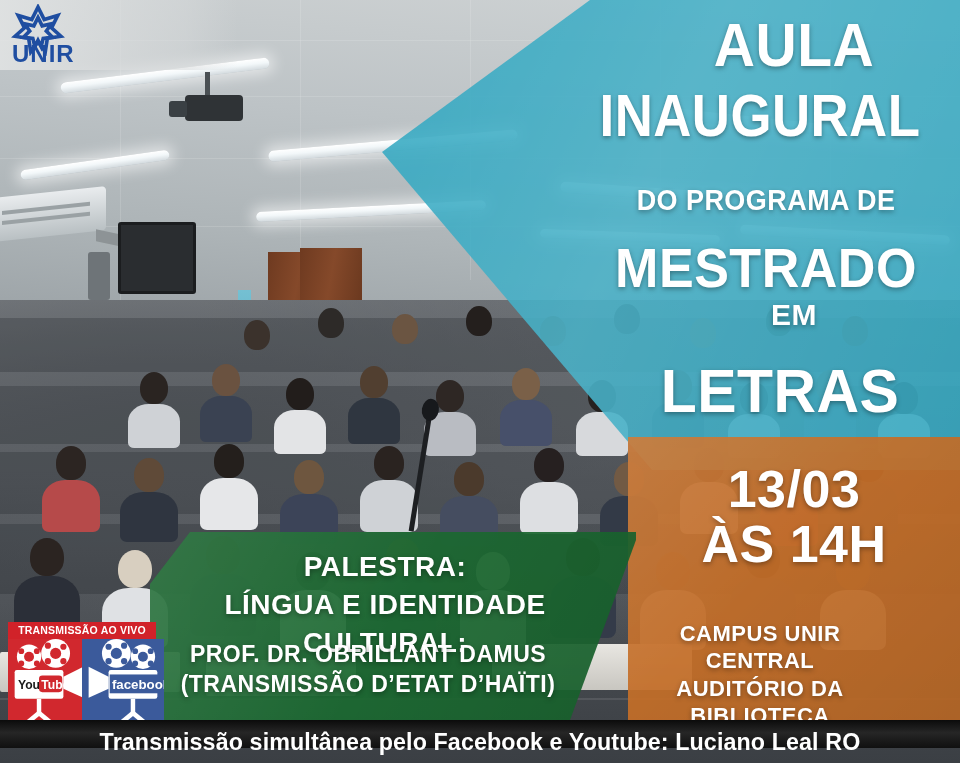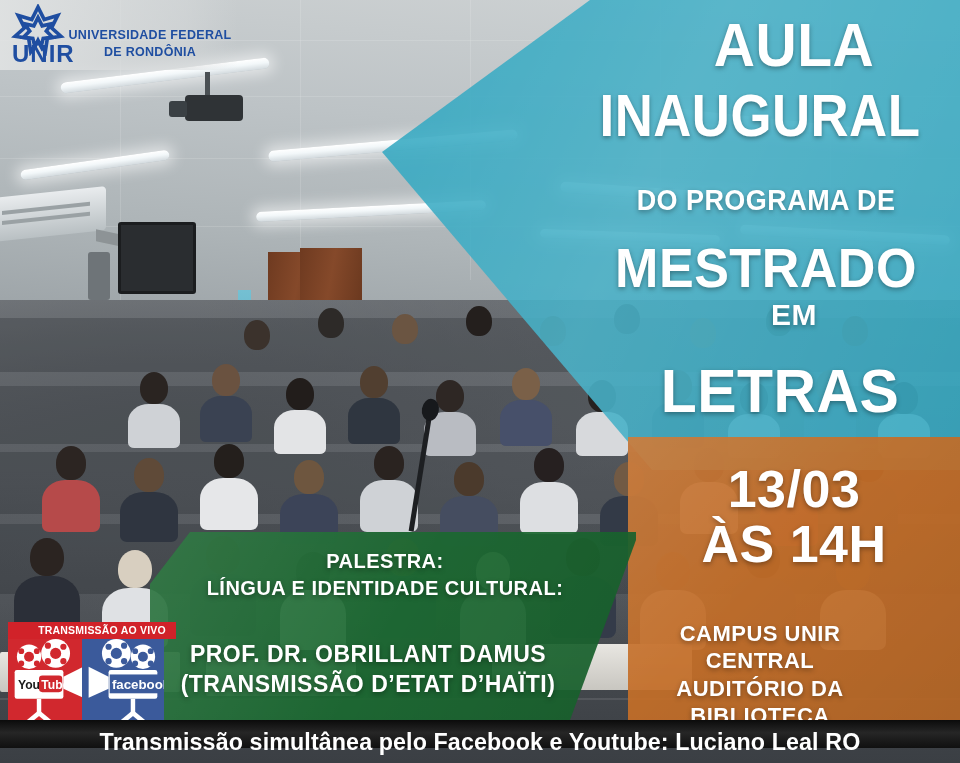--- a/index.html
+++ b/index.html
@@ -86,36 +86,36 @@
   .doprog{left:572px;top:186px;width:388px;text-align:center;font-size:29px;line-height:1;
           transform:scaleX(.93);transform-origin:center;}
   .mestrado{left:572px;top:240px;width:388px;text-align:center;font-size:56px;line-height:1;
             transform:scaleX(.93);transform-origin:center;}
   .em{left:628px;top:300px;width:332px;text-align:center;font-size:30px;line-height:1;}
   .letras{left:600px;top:360px;width:360px;text-align:center;font-size:62px;line-height:1;
           transform:scaleX(.95);transform-origin:center;}
   .data{left:628px;top:462px;width:332px;text-align:center;font-size:52px;line-height:1.06;}
   .local{left:628px;top:620px;width:264px;text-align:center;font-size:22px;line-height:1.24;font-weight:bold;}
 
-  .pal{left:150px;top:548px;width:470px;text-align:center;font-size:20px;line-height:1.35;}
+  .pal{left:150px;top:548px;width:470px;text-align:center;font-size:28px;line-height:1.35;}
   .prof{left:150px;top:640px;width:436px;text-align:center;font-size:23px;line-height:1.3;}
 
   
   .logo{position:absolute;left:0;top:0;width:238px;height:70px;
         background:linear-gradient(90deg,rgba(226,228,228,.86),rgba(214,217,218,.55) 78%,rgba(200,204,205,0));}
   .logo-star{position:absolute;left:10px;top:4px;width:56px;height:52px;}
   .logo-unir{position:absolute;left:12px;top:40px;font-size:24px;font-weight:bold;color:#1f4ea1;
              letter-spacing:1px;font-family:"Liberation Sans",sans-serif;}
   .logo-txt{position:absolute;left:66px;top:27px;width:168px;text-align:center;
             color:#1f4ea1;font-size:12.5px;font-weight:bold;line-height:1.32;letter-spacing:.3px;}
 
   
   .live{position:absolute;left:8px;top:622px;width:148px;height:98px;}
   .live-label{position:absolute;left:0;top:0;width:148px;height:17px;background:#d12229;
-              color:#fff;font-size:10.5px;font-weight:bold;text-align:center;line-height:17px;letter-spacing:.2px;padding-left:20px;}
+              color:#fff;font-size:10.5px;font-weight:bold;text-align:center;line-height:17px;letter-spacing:.2px;}
   .bx{position:absolute;top:17px;width:82px;height:81px;}
   .bx.yt{left:0;background:#d1282e;}
   .bx.fb{left:74px;background:#3b5a9b;}
   .cam{position:absolute;inset:0;}
 
   .bottombar{position:absolute;left:0;top:720px;width:960px;height:28px;
     background:linear-gradient(180deg,#0b0b0b 0%,#262626 45%,#101010 100%);}
   .bottombar span{display:block;width:100%;text-align:center;line-height:43px;color:#fff;
     font-size:24px;font-weight:600;letter-spacing:.1px;transform:scaleX(.97);}
 </style>
@@ -298,24 +298,20 @@
   </div>
 
   <div class="logo">
     <svg class="logo-star" viewBox="0 0 100 100">
       <g fill="none" stroke="#1f4ea1" stroke-width="7">
         <path d="M50 6 L62 30 L88 22 L76 46 L94 62 L68 66 L64 92 L50 72 L36 92 L32 66 L6 62 L24 46 L12 22 L38 30 Z"></path>
         <path d="M50 26 L58 42 L76 38 L66 52 L78 64 L60 66 L56 82 L50 70 L44 82 L40 66 L22 64 L34 52 L24 38 L42 42 Z"></path>
       </g>
     </svg>
     <div class="logo-unir">UNIR</div>
-    <div class="logo-txt">
-      <div>UNIVERSIDADE FEDERAL</div>
-      <div>DE RONDÔNIA</div>
-    </div>
   </div>
 
   <div class="live">
     <div class="live-label">TRANSMISSÃO AO VIVO</div>
 
     <div class="bx yt">
       <svg class="cam" viewBox="0 0 74 81">
         <g fill="#ffffff">
           <circle cx="19" cy="16" r="11"></circle>
             <circle cx="43" cy="13" r="13"></circle>

